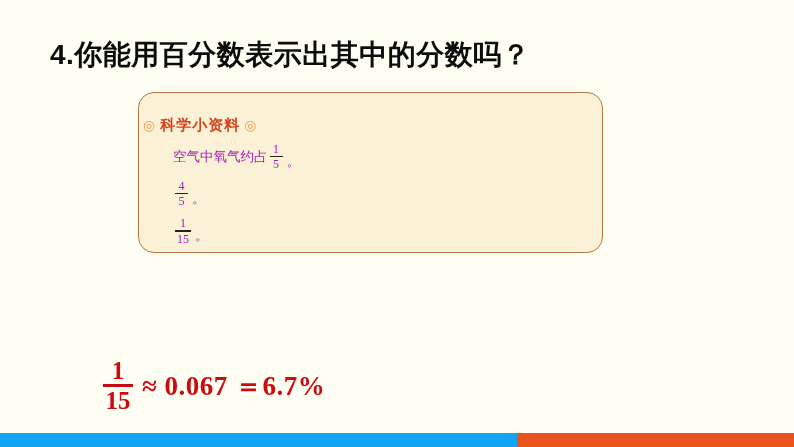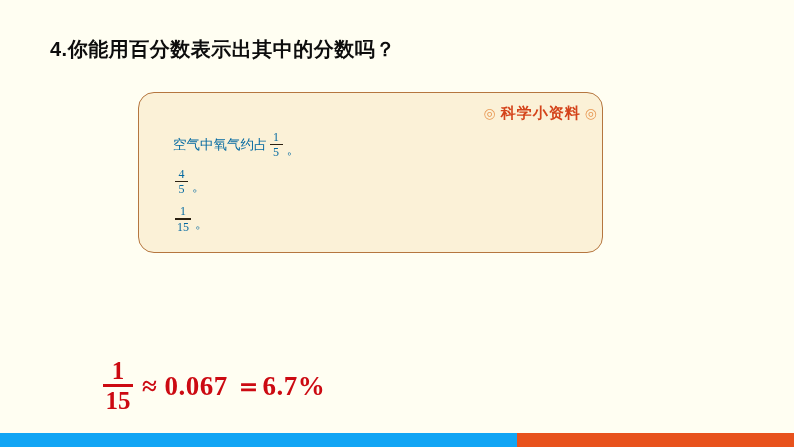--- a/index.html
+++ b/index.html
@@ -14,63 +14,63 @@
     overflow: hidden;
     position: relative;
   }
 
   
   .slide-title {
     position: absolute;
     left: 50px;
     top: 36px;
     font-family: "Liberation Sans", sans-serif;
-    font-size: 20px;
+    font-size: 28px;
     font-weight: bold;
     color: #0D0D0D;
     letter-spacing: 0.5px;
     white-space: nowrap;
   }
 
   
   .info-card {
     position: absolute;
     left: 138px;
     top: 92px;
     width: 465px;
     height: 161px;
     box-sizing: border-box;
     background: #FBF1D7;
     border: 1.4px solid #B5763F;
     border-radius: 16px;
   }
   .card-header {
-    text-align: right;
-    margin-top: 11px;
+    text-align: left;
+    margin-top: 23px;
     font-family: "Liberation Sans", sans-serif;
     font-size: 15px;
     font-weight: bold;
     color: #D4431A;
     letter-spacing: 1px;
     white-space: nowrap;
   }
   .card-header .deco {
     color: #E89A56;
     font-weight: normal;
     font-size: 14px;
     padding: 0 4px;
   }
   .card-body {
     margin-top: 8px;
     padding: 0 0 0 34px;
   }
   .fact-line {
     font-family: "Liberation Serif", serif;
     font-size: 13.5px;
-    color: #0369a1;
+    color: #a21caf;
     line-height: 1;
     margin-bottom: 10px;
     white-space: nowrap;
     display: flex;
     align-items: center;
   }
   .fact-line .txt { display: inline-block; }
 
   
   .frac {

